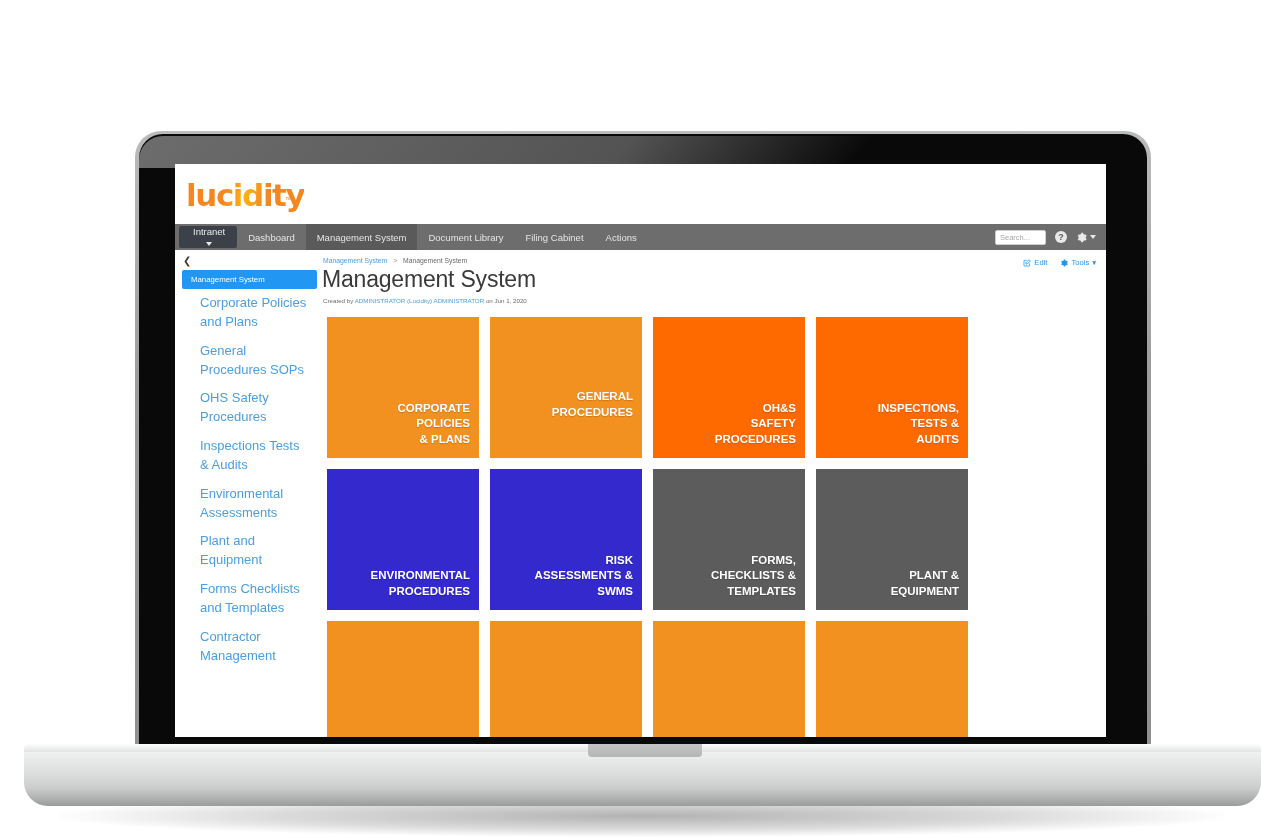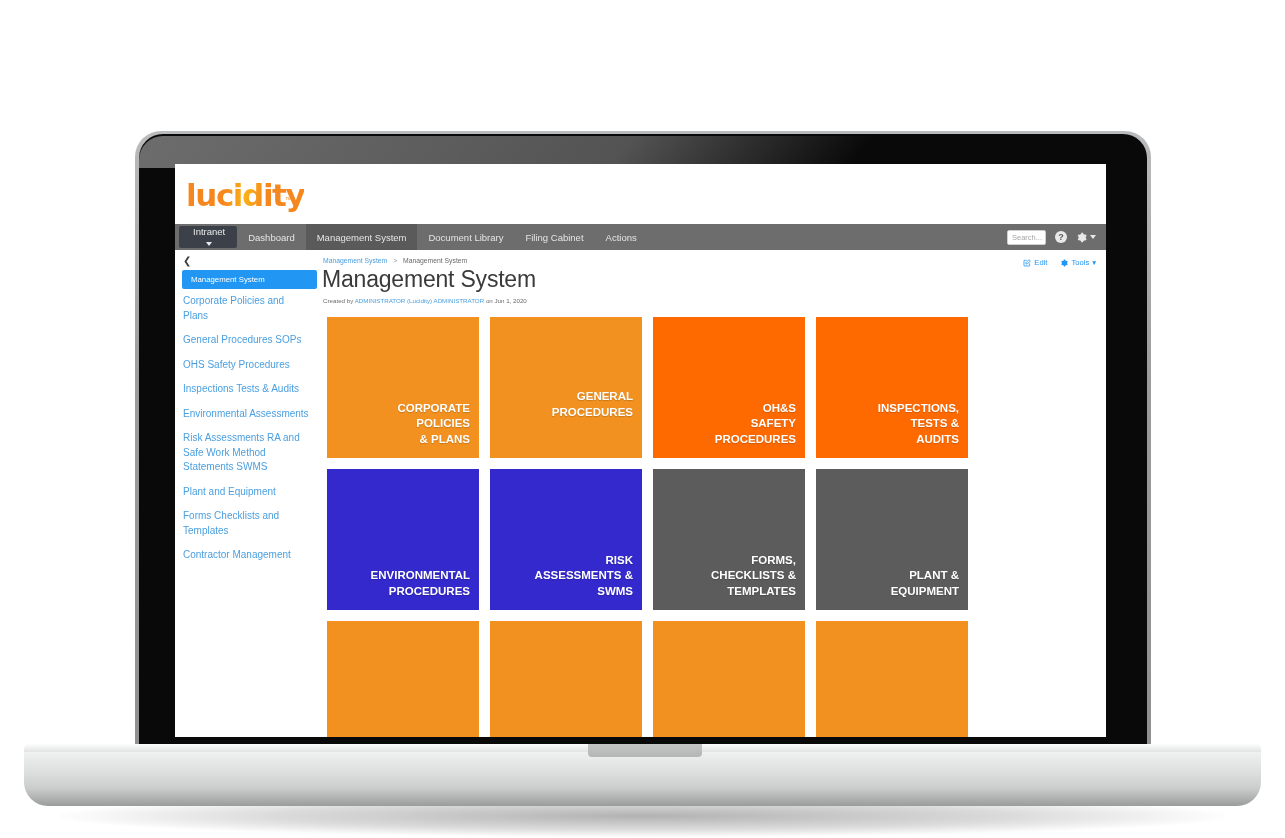--- a/index.html
+++ b/index.html
@@ -94,40 +94,40 @@
     margin: 2px 0 2px 4px; border-radius: 2px; flex-direction: column;
   }
   .caret { width:0;height:0;border-left:3px solid transparent;border-right:3px solid transparent;border-top:4px solid currentColor; display:inline-block; }
   .nav-item {
     color: #e4e5e6; font-size: 9.5px; padding: 0 11px;
     display:flex; align-items:center; white-space:nowrap;
   }
   .nav-item.active { background:#5a5a5a; }
   .topnav-right { margin-left:auto; display:flex; align-items:center; gap:9px; padding-right:10px; }
   .searchbox {
-    width: 39px; height: 15px; background:#fff; border:1px solid #cfcfcf; border-radius:2px;
+    width: 51px; height: 15px; background:#fff; border:1px solid #cfcfcf; border-radius:2px;
     font-size:7.5px; color:#a7a7a7; padding:0 4px; display:flex; align-items:center;
   }
   .ico-circle {
     width:12px;height:12px;border-radius:50%;background:#e9e9e9;color:#5a5a5a;
     font-size:9px;font-weight:bold;display:flex;align-items:center;justify-content:center;
   }
   .ico-gear { color:#e9e9e9; font-size:11px; display:flex; align-items:center; gap:3px; }
 
   
   .bodyrow { display:flex; height: 487px; background:#fff; }
   .sidebar { width: 144px; background:#fff; padding-top: 2px; position:relative; }
   .side-collapse { color:#3d3d3d; font-size:10px; padding: 3px 0 4px 8px; }
   .side-active {
     background:#2196F3; color:#fff; font-size:7.8px;
     margin: 0 2px 0 7px; padding: 5px 6px 5px 9px; border-radius:2px;
   }
   .side-item {
-    color:#4a9fe0; font-size:10px; line-height:1.45;
-    padding: 5px 8px 5px 8px;
+    color:#4a9fe0; font-size:13px; line-height:1.45;
+    padding: 5px 8px 5px 25px;
   }
 
   .content { flex:1; position:relative; padding: 7px 0 0 0; background:#fff; }
   .crumb { font-size:6.8px; color:#4a9fe0; padding-left: 4px; }
   .crumb .sep { color:#8d8d8d; margin:0 4px; }
   .crumb .cur { color:#6b6b6b; }
   .page-title {
     font-size: 23px; color:#3a3a3a; font-weight: normal;
     padding-left: 3px; margin-top: 2px; letter-spacing:-0.2px;
   }
@@ -197,21 +197,20 @@
     <div class="bodyrow">
 
       <div class="sidebar">
         <div class="side-collapse">❮</div>
         <div class="side-active">Management System</div>
         <div class="side-item">Corporate Policies and Plans</div>
         <div class="side-item">General Procedures SOPs</div>
         <div class="side-item">OHS Safety Procedures</div>
         <div class="side-item">Inspections Tests &amp; Audits</div>
         <div class="side-item">Environmental Assessments</div>
-        <div class="side-item">Risk Assessments RA and Safe Work Method Statements SWMS</div>
         <div class="side-item">Plant and Equipment</div>
         <div class="side-item">Forms Checklists and Templates</div>
         <div class="side-item">Contractor Management</div>
       </div>
 
       <div class="content">
 
         <div class="actions">
           <div class="act">
             <svg width="8" height="8" viewBox="0 0 24 24" fill="none" stroke="#2196F3" stroke-width="2.4">

